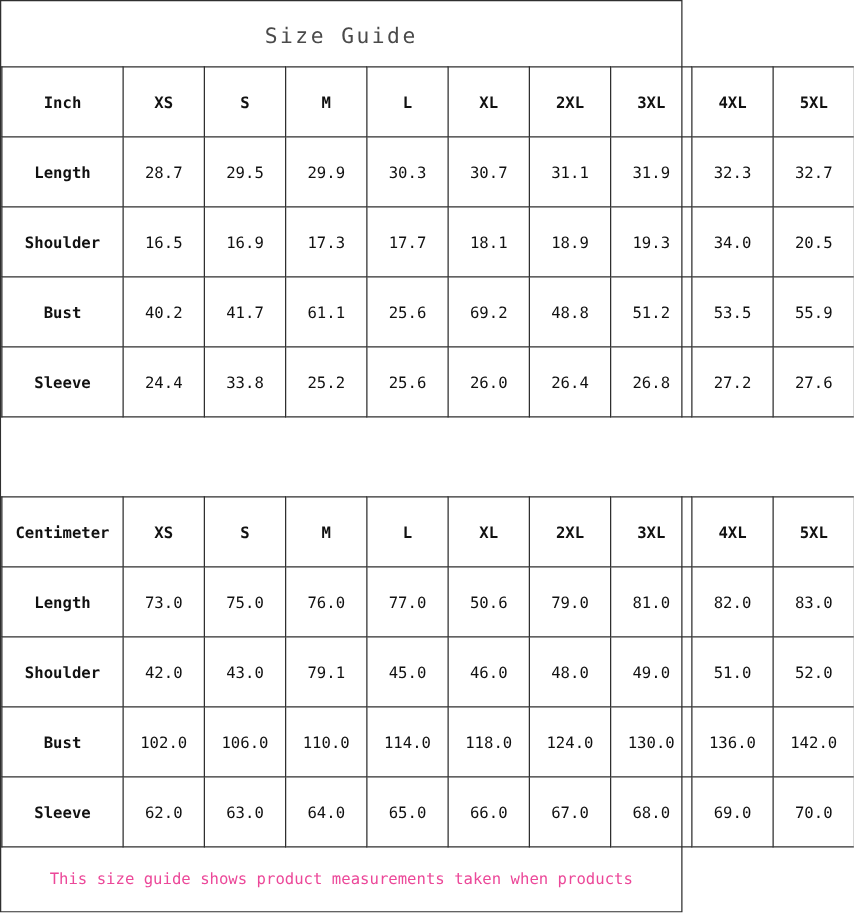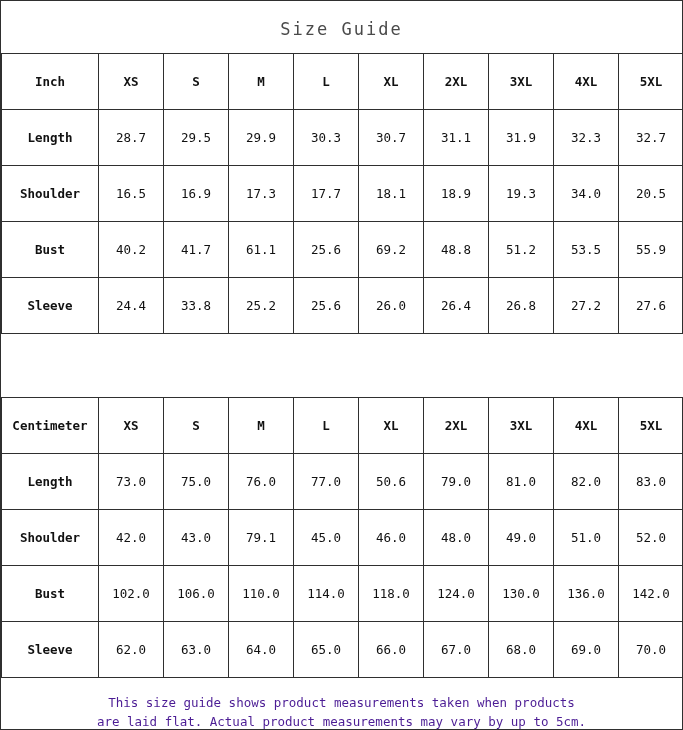--- a/index.html
+++ b/index.html
@@ -10,21 +10,21 @@
   }
   body {
     width: 683px;
     height: 730px;
     font-family: "DejaVu Sans Mono", monospace;
     color: #111111;
     position: relative;
     overflow: hidden;
   }
   .page {
-    width: 683px;
+    width: 546px;
     height: 730px;
     border: 1px solid #2f2f2f;
     position: relative;
     background: #fff;
   }
   .title {
     text-align: center;
     font-size: 17px;
     letter-spacing: 2px;
     color: #4a4a4a;
@@ -56,21 +56,21 @@
   .spacer {
     height: 63px;
     width: 683px;
     background: #fff;
   }
   .footer {
     text-align: center;
     font-size: 12.5px;
     line-height: 19px;
     padding-top: 15px;
-    color: #4c1d95;
+    color: #ec4899;
     font-family: "DejaVu Sans Mono", monospace;
   }
   .tablewrap { position: relative; }
 </style>
 </head>
 <body>
 
 <div class="page">
 
   <div class="title">Size Guide</div>
@@ -230,16 +230,15 @@
           <td class="val">68.0</td>
           <td class="val">69.0</td>
           <td class="val">70.0</td>
         </tr>
       </tbody>
     </table>
   </div>
 
   <div class="footer">
     <div>This size guide shows product measurements taken when products</div>
-    <div>are laid flat. Actual product measurements may vary by up to 5cm.</div>
   </div>
 
 </div>
 
 </body></html>

